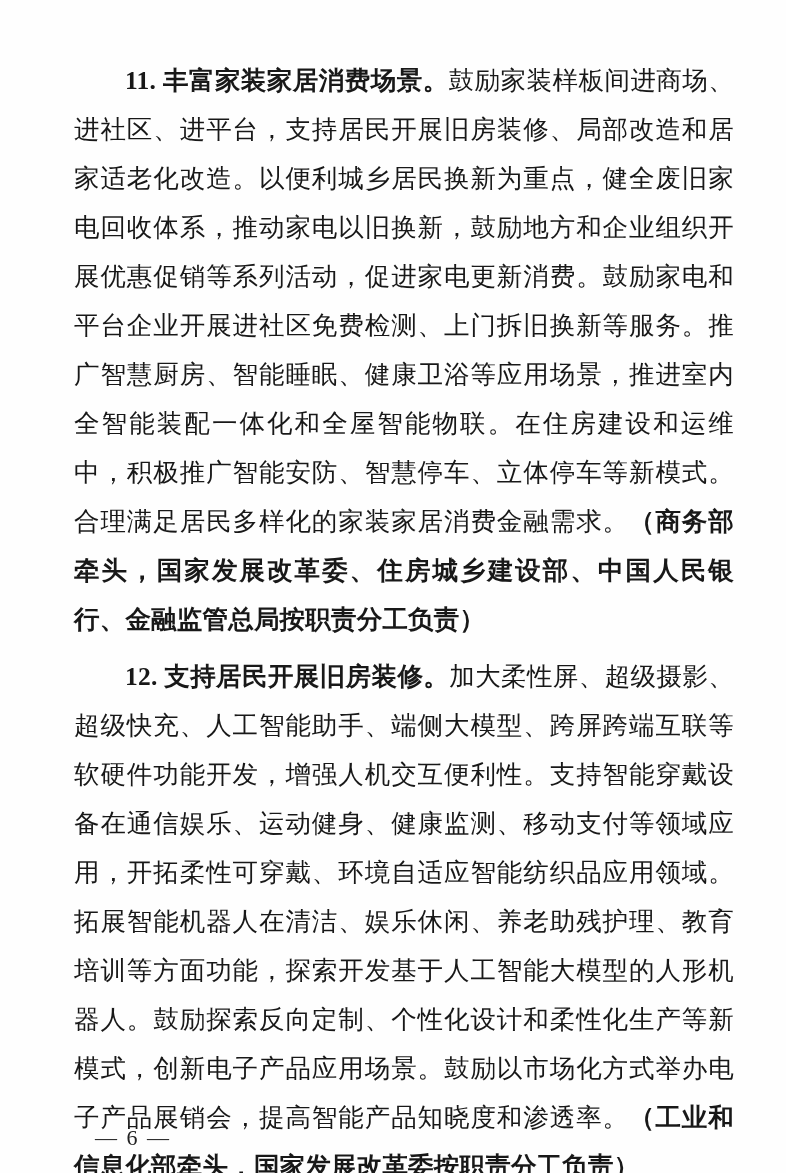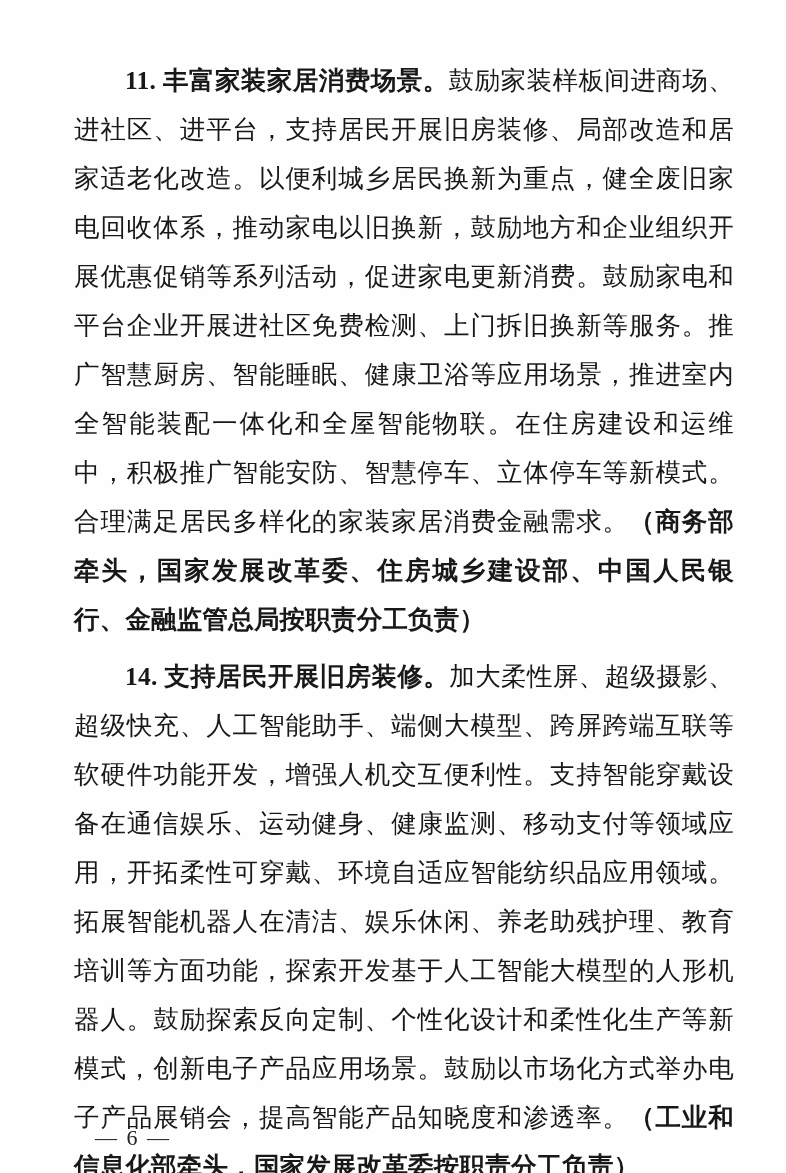--- a/index.html
+++ b/index.html
@@ -66,18 +66,18 @@
   }
 </style>
 </head>
 <body>
 
 <div class="page">
   <div class="doc-body">
 
     <p class="para"><span class="num">11.</span> <span class="lead">丰富家装家居消费场景。</span><span>鼓励家装样板间进商场、进社区、进平台，支持居民开展旧房装修、局部改造和居家适老化改造。以便利城乡居民换新为重点，健全废旧家电回收体系，推动家电以旧换新，鼓励地方和企业组织开展优惠促销等系列活动，促进家电更新消费。鼓励家电和平台企业开展进社区免费检测、上门拆旧换新等服务。推广智慧厨房、智能睡眠、健康卫浴等应用场景，推进室内全智能装配一体化和全屋智能物联。在住房建设和运维中，积极推广智能安防、智慧停车、立体停车等新模式。合理满足居民多样化的家装家居消费金融需求。</span><span class="bold">（商务部牵头，国家发展改革委、住房城乡建设部、中国人民银行、金融监管总局按职责分工负责）</span></p>
 
-    <p class="para"><span class="num">14.</span> <span class="lead">支持居民开展旧房装修。</span><span>加大柔性屏、超级摄影、超级快充、人工智能助手、端侧大模型、跨屏跨端互联等软硬件功能开发，增强人机交互便利性。支持智能穿戴设备在通信娱乐、运动健身、健康监测、移动支付等领域应用，开拓柔性可穿戴、环境自适应智能纺织品应用领域。拓展智能机器人在清洁、娱乐休闲、养老助残护理、教育培训等方面功能，探索开发基于人工智能大模型的人形机器人。鼓励探索反向定制、个性化设计和柔性化生产等新模式，创新电子产品应用场景。鼓励以市场化方式举办电子产品展销会，提高智能产品知晓度和渗透率。</span><span class="bold">（工业和信息化部牵头，国家发展改革委按职责分工负责）</span></p>
+    <p class="para"><span class="num">12.</span> <span class="lead">支持居民开展旧房装修。</span><span>加大柔性屏、超级摄影、超级快充、人工智能助手、端侧大模型、跨屏跨端互联等软硬件功能开发，增强人机交互便利性。支持智能穿戴设备在通信娱乐、运动健身、健康监测、移动支付等领域应用，开拓柔性可穿戴、环境自适应智能纺织品应用领域。拓展智能机器人在清洁、娱乐休闲、养老助残护理、教育培训等方面功能，探索开发基于人工智能大模型的人形机器人。鼓励探索反向定制、个性化设计和柔性化生产等新模式，创新电子产品应用场景。鼓励以市场化方式举办电子产品展销会，提高智能产品知晓度和渗透率。</span><span class="bold">（工业和信息化部牵头，国家发展改革委按职责分工负责）</span></p>
 
   </div>
 
   <div class="page-number"><span class="pn-inner">— 6 —</span></div>
 </div>
 
 </body></html>

